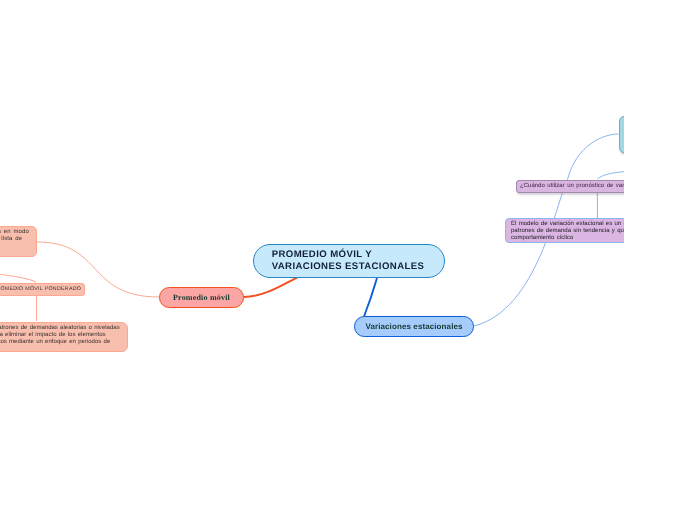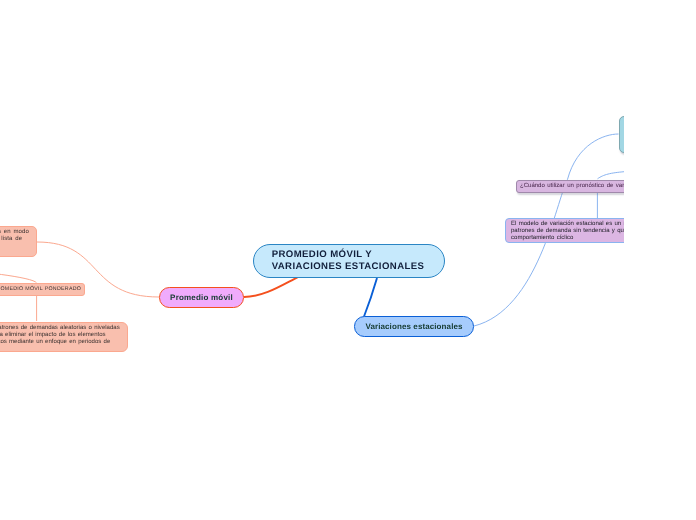--- a/index.html
+++ b/index.html
@@ -11,21 +11,21 @@
   .node .txt{width:100%;}
 
   
   .n-central{left:252.7px;top:244px;width:192px;height:34px;border-radius:17px;
            background:#c6e9fc;border:1.6px solid #2a85c4;justify-content:center;}
   .n-central .txt{font-weight:bold;font-size:9.6px;color:#12203c;letter-spacing:.4px;
             line-height:12.2px;text-align:left;padding-left:18px;}
 
   
   .n-pm{left:159px;top:287px;width:85px;height:20.6px;border-radius:10.3px;
-        background:#f0abfc;border:1.6px solid #f4501e;justify-content:center;}
+        background:#fca5a5;border:1.6px solid #f4501e;justify-content:center;font-family:Liberation Serif, serif;}
   .n-pm .txt{font-weight:bold;font-size:8px;color:#143a30;letter-spacing:.2px;text-align:center;}
 
   
   .n-ve{left:354px;top:316px;width:120px;height:20.6px;border-radius:10.3px;
         background:#a6ccfd;border:1.6px solid #0a5fd6;justify-content:center;}
   .n-ve .txt{font-weight:bold;font-size:8px;color:#143a30;letter-spacing:.1px;text-align:center;}
 
   
   .n-l1{left:-13.5px;top:226px;width:50.5px;height:31px;border-radius:5px;
         background:#f9bfae;border:1px solid #fba88f;align-items:flex-start;}

